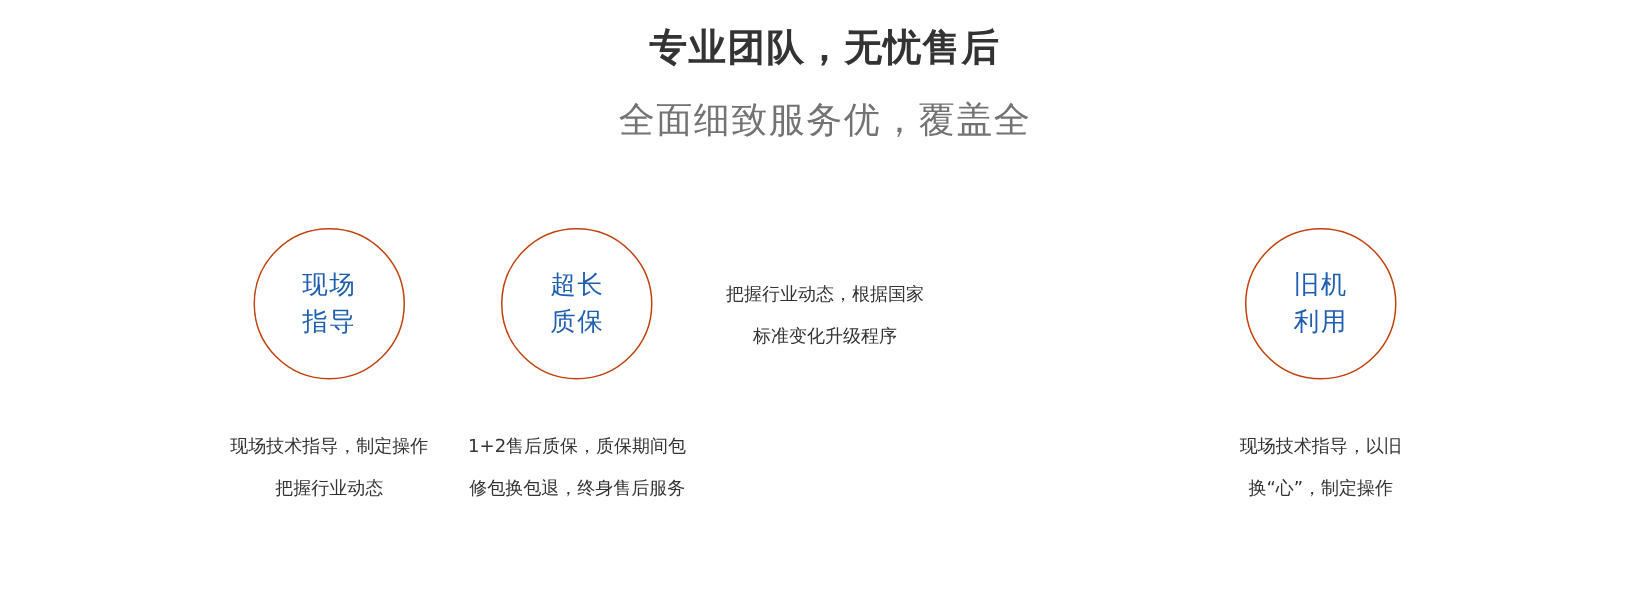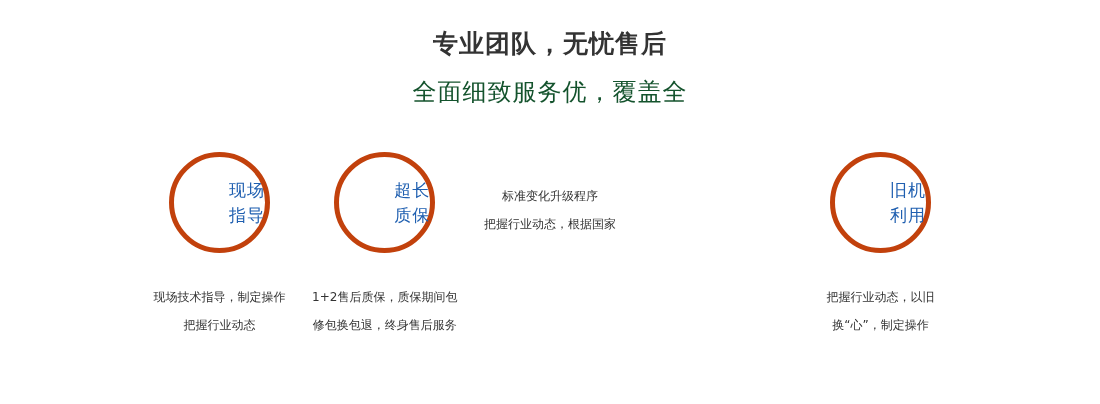--- a/index.html
+++ b/index.html
@@ -20,33 +20,33 @@
   }
   .header {
     position: absolute;
     top: 0;
     left: 0;
     width: 1100px;
     text-align: center;
   }
   .title {
     margin: 0;
-    padding-top: 28px;
+    padding-top: 16px;
     font-size: 25px;
     font-weight: bold;
     color: #333333;
     letter-spacing: 1px;
     line-height: 32px;
   }
   .subtitle {
     margin: 0;
     padding-top: 17px;
     font-size: 24px;
     font-weight: normal;
-    color: #14532d;
+    color: #737373;
     letter-spacing: 1px;
     line-height: 30px;
   }
   .cards {
     position: absolute;
     top: 152px;
     left: 142px;
     width: 816px;
     display: flex;
     flex-direction: row;
@@ -56,25 +56,25 @@
   .card {
     width: 155px;
     display: flex;
     flex-direction: column;
     align-items: center;
   }
   .circle {
     width: 101px;
     height: 101px;
     border-radius: 50%;
-    border: 5px solid #c2410c;
+    border: 1px solid #c2410c;
     box-sizing: border-box;
     display: flex;
     flex-direction: column;
-    align-items: flex-end;
+    align-items: center;
     justify-content: center;
     background: #ffffff;
   }
   .circle-line {
     font-size: 17px;
     font-weight: normal;
     color: #1f5fb0;
     line-height: 25px;
     letter-spacing: 1px;
     white-space: nowrap;
@@ -121,35 +121,35 @@
         <span class="circle-line">质保</span>
       </div>
       <div class="caption">
         <span class="caption-line">1+2售后质保，质保期间包</span>
         <span class="caption-line">修包换包退，终身售后服务</span>
       </div>
     </div>
 
     <div class="card">
       <div class="caption">
+        <span class="caption-line">把握行业动态，根据国家</span>
         <span class="caption-line">标准变化升级程序</span>
-        <span class="caption-line">把握行业动态，根据国家</span>
       </div>
     </div>
 
     <div class="card">
       <div class="caption">
       </div>
     </div>
 
     <div class="card">
       <div class="circle">
         <span class="circle-line">旧机</span>
         <span class="circle-line">利用</span>
       </div>
       <div class="caption">
-        <span class="caption-line">把握行业动态，以旧</span>
+        <span class="caption-line">现场技术指导，以旧</span>
         <span class="caption-line">换“心”，制定操作</span>
       </div>
     </div>
 
   </div>
 </div>
 
 </body></html>

